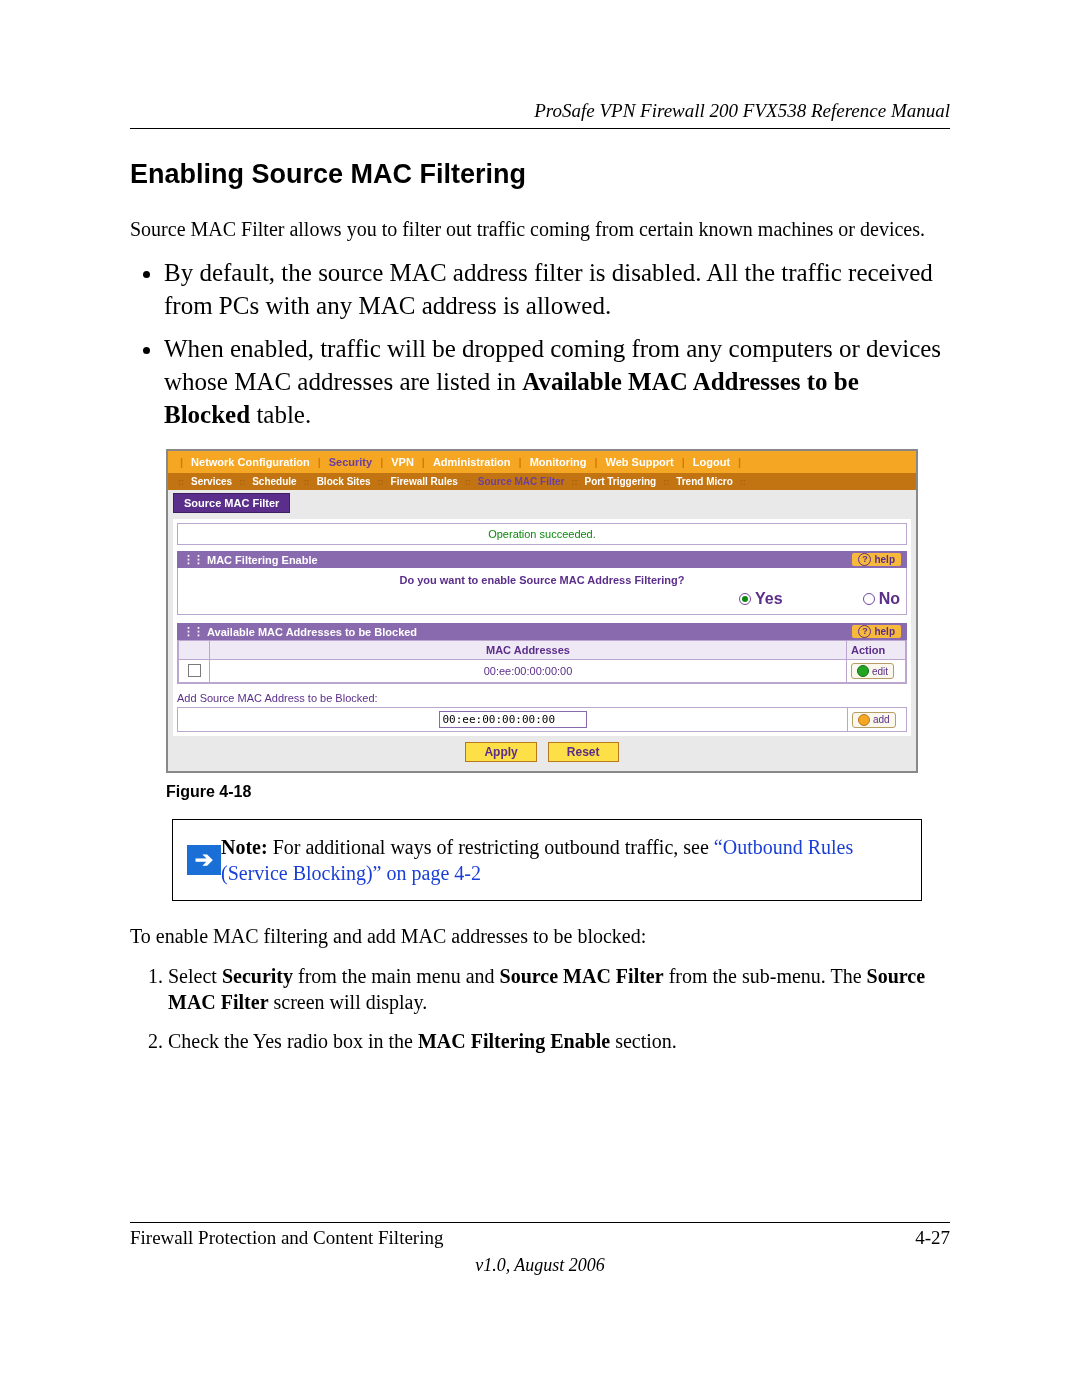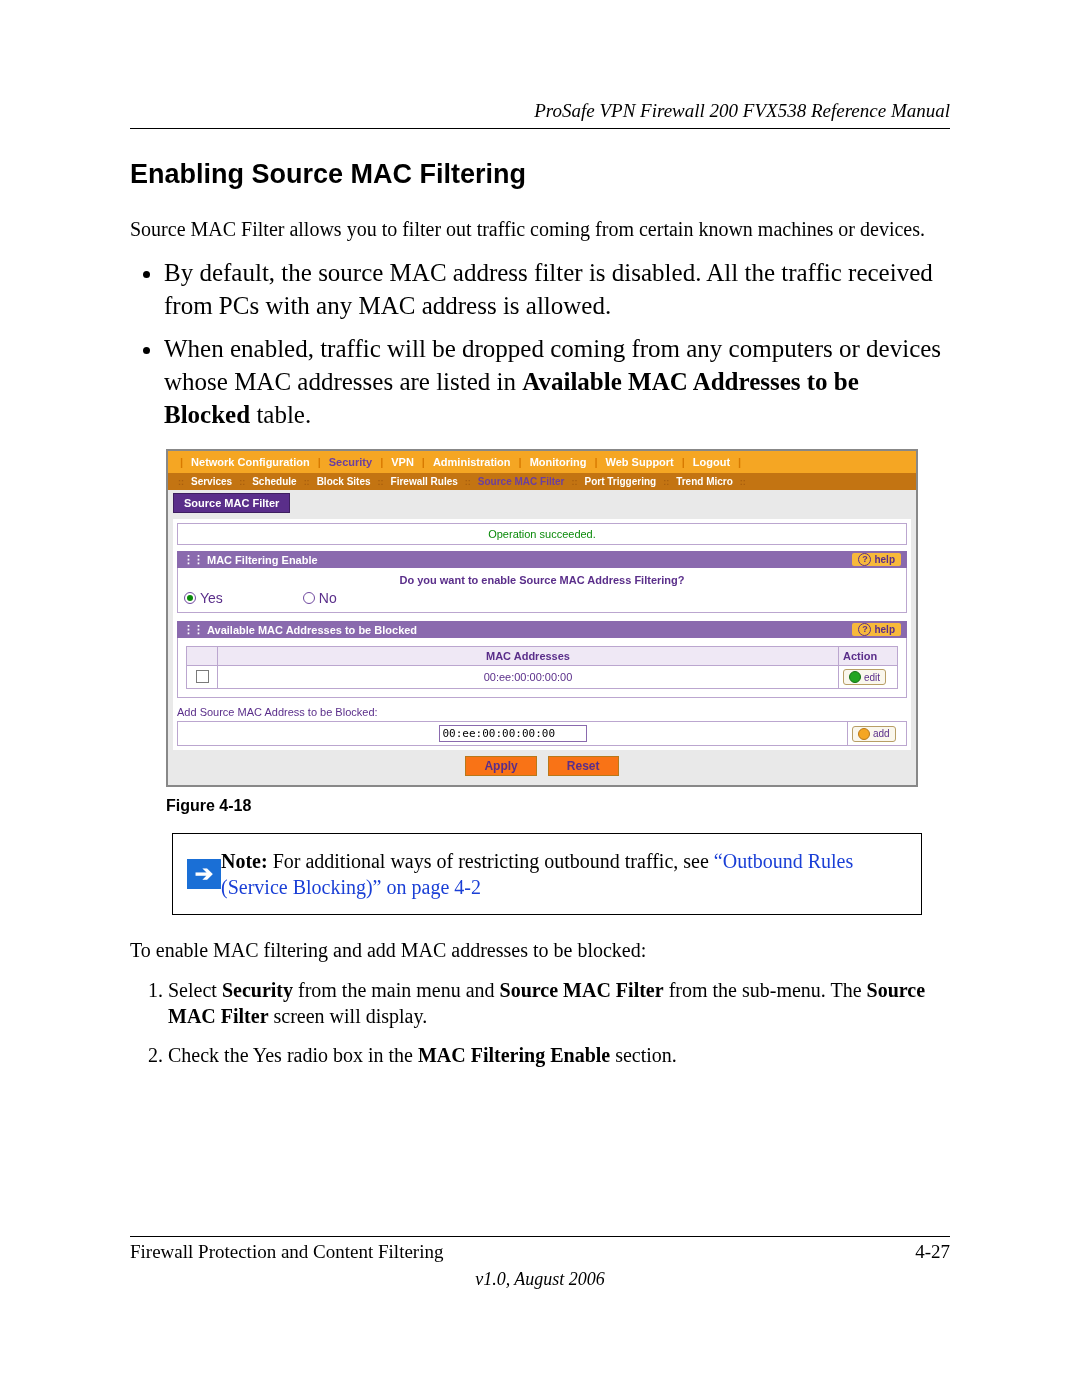--- a/index.html
+++ b/index.html
@@ -131,21 +131,21 @@
     display:inline-block;
     width:11px;height:11px;border:1px solid #5a2e8a;border-radius:50%;
     text-align:center;line-height:11px;font-size:9px;font-weight:bold;
   }
   .panel-body {
     border: 1px solid #bba6cf;
     border-top: none;
     padding: 6px;
   }
   .q-row { text-align:center; font-weight:bold; color:#5a2e8a; font-size:11px; margin-bottom:4px;}
-  .radio-row { display:flex; justify-content:flex-start; gap:80px; font-size:14px; color:#5a2e8a;}
+  .radio-row { display:flex; justify-content:flex-end; gap:80px; font-size:16px; color:#5a2e8a;font-weight:bold;}
   .radio-row label { display:flex; align-items:center; gap:4px;}
   .ring { display:inline-block;width:10px;height:10px;border:1px solid #7049a0;border-radius:50%;background:#fff;position:relative;}
   .ring.sel::after{content:"";position:absolute;top:2px;left:2px;width:6px;height:6px;border-radius:50%;background:#0a8a0a;}
   
   .mac-table { width:100%; border-collapse:collapse; }
   .mac-table th, .mac-table td { border:1px solid #bba6cf; font-size:11px; padding:3px 4px; }
   .mac-table th { background:#efe8f5; color:#5a2e8a; font-weight:bold; text-align:center;}
   .mac-table .addr-col { text-align:center; color:#5a2e8a;}
   .mac-table .chk-col { width:22px; text-align:center;}
   .mac-table .act-col { width:50px; text-align:left;}
@@ -158,21 +158,21 @@
   .ico-green{background:#22a522;border:1px solid #167016;}
   .ico-orange{background:#f5a623;border:1px solid #b8791a;}
   .ico-red{background:#d33;border:1px solid #8a1f1f;}
   .btn-row { text-align:center; padding:6px 0 2px 0;}
   .add-label { font-weight:normal; color:#5a2e8a; font-size:11px; margin:6px 0 3px 0;}
   .mac-input {
     width:140px; border:1px solid #8a6aae; font-family:monospace; font-size:11px;
     padding:1px 3px;
   }
   .big-btn {
-    display:inline-block; background:#f97316; color:#5a2e8a; font-weight:bold;
+    display:inline-block; background:#fde047; color:#5a2e8a; font-weight:bold;
     font-size:12px; border:1px solid #b8791a; padding:2px 18px; margin:0 4px;
   }
   .apply-row { text-align:center; padding:6px 0 3px 0; background:#e9e9e9; margin:4px -4px -4px -4px;}
   
   .note-box {
     border: 1px solid #000;
     margin: 18px 0 22px 42px;
     width: 720px;
     display: flex;
     padding: 14px 14px;
@@ -291,21 +291,21 @@
         <div class="panel-head">
           <span style="display:flex;align-items:center;gap:4px;">
             <span style="letter-spacing:-1px;">⋮⋮</span>
             <span>Available MAC Addresses to be Blocked</span>
           </span>
           <span class="help-badge">
             <span class="help-q">?</span>
             <span>help</span>
           </span>
         </div>
-        <div class="panel-body" style="padding:8px;">
+        <div class="panel-body" style="padding:0;">
           <table class="mac-table">
             <tbody>
                 <tr>
               <th class="chk-col"></th>
               <th>MAC Addresses</th>
               <th class="act-col">Action</th>
             </tr>
             <tr>
               <td class="chk-col"><span style="display:inline-block;width:11px;height:11px;border:1px solid #7a7a7a;background:#fff;"></span></td>
               <td class="addr-col">00:ee:00:00:00:00</td>

